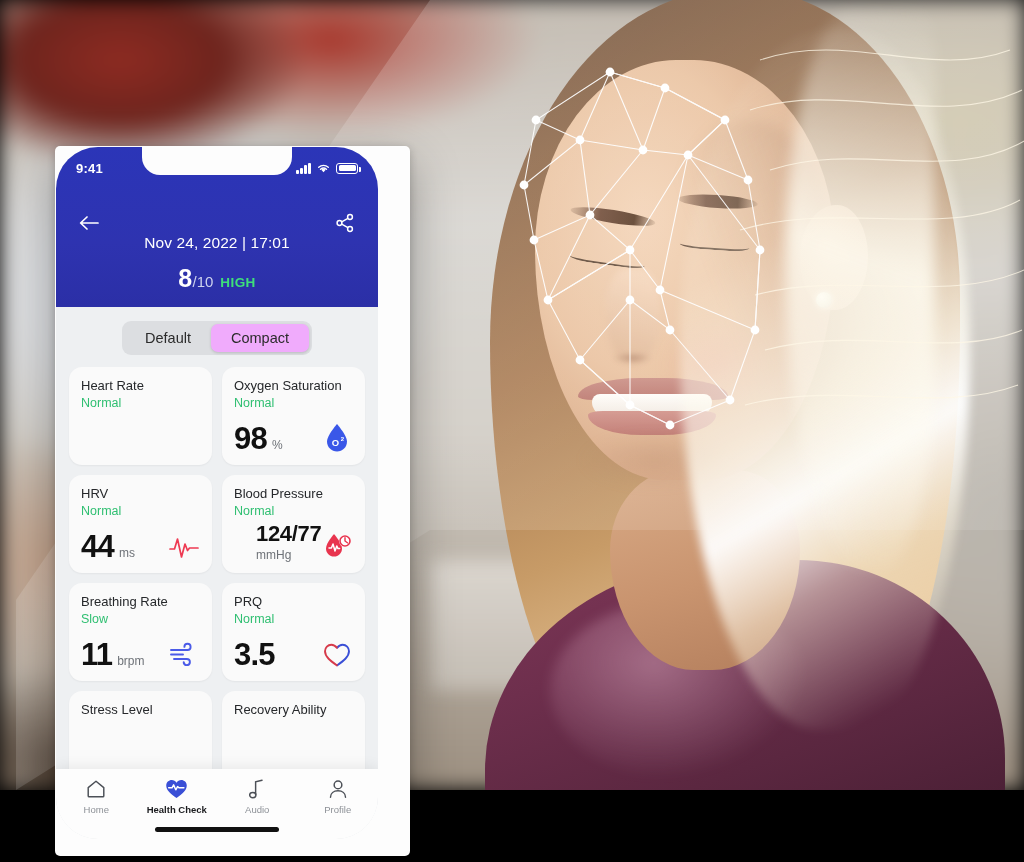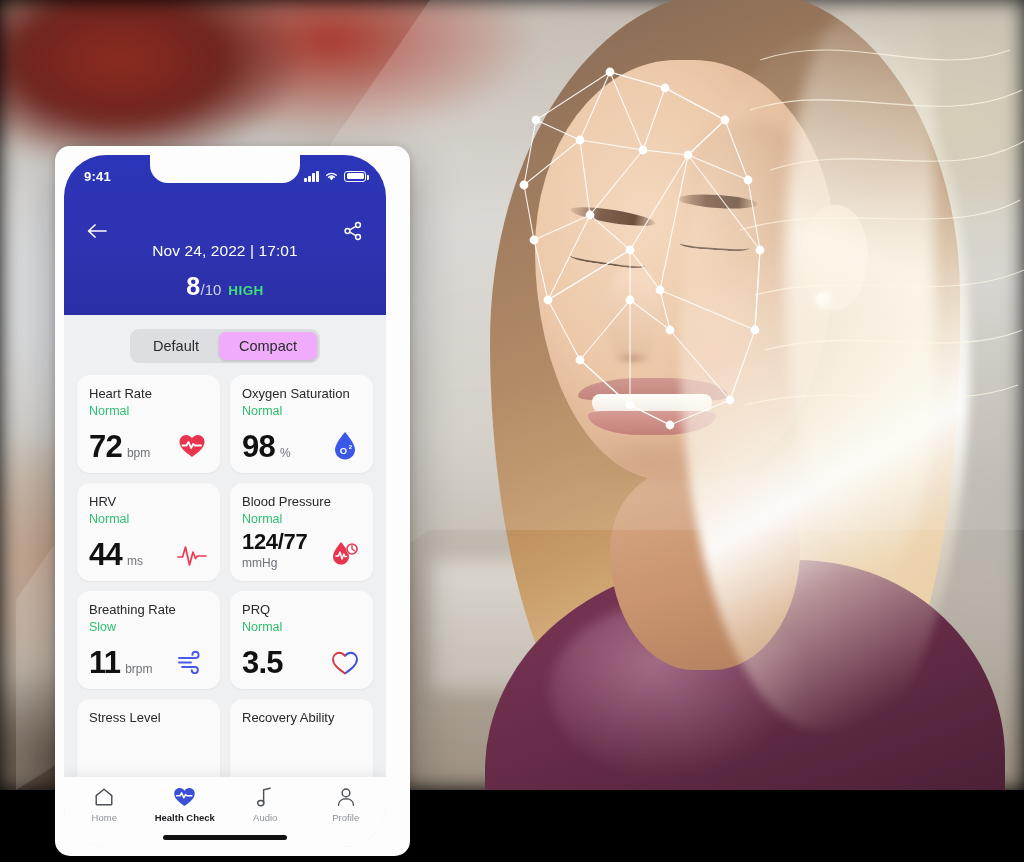--- a/index.html
+++ b/index.html
@@ -73,22 +73,22 @@
     background:linear-gradient(200deg,rgba(255,255,255,0),rgba(255,252,240,.85) 45%,rgba(255,255,255,0));filter:blur(7px);}
 
   
   .scan-pane{position:absolute;left:0;top:0;width:1024px;height:790px;
     clip-path:polygon(430px 0,1024px 0,1024px 530px,430px 530px,16px 790px,16px 600px);
     background:linear-gradient(135deg,rgba(255,255,255,.20),rgba(255,255,255,.07));}
 
   .mesh{position:absolute;left:430px;top:0;width:594px;height:790px;pointer-events:none;}
 
   
-  .phone{position:absolute;left:55px;top:146px;width:355px;height:710px;border-radius:15px;
-    background:#fdfdfd;box-shadow:0 18px 48px rgba(0,0,0,.34),0 2px 8px rgba(0,0,0,.2);padding:9px;box-sizing:border-box;}
+  .phone{position:absolute;left:55px;top:146px;width:355px;height:710px;border-radius:5px;
+    background:#fdfdfd;box-shadow:0 18px 48px rgba(0,0,0,.34),0 2px 8px rgba(0,0,0,.2);padding:1px;box-sizing:border-box;}
   .screen{position:relative;width:322px;height:692px;border-radius:42px;overflow:hidden;background:#eef0f2;}
   .notch{position:absolute;left:50%;transform:translateX(-50%);top:0;width:150px;height:28px;
     background:#fdfdfd;border-radius:0 0 18px 18px;z-index:6;}
 
   .header{position:relative;background:linear-gradient(180deg,#2b35b8 0%,#2e33b0 60%,#2b2fa6 100%);
     padding:6px 0 14px;color:#fff;}
   .statusbar{display:flex;justify-content:space-between;align-items:center;padding:4px 20px 0;height:22px;}
   .sb-time{font-size:13px;font-weight:700;letter-spacing:.2px;}
   .sb-icons{display:flex;align-items:center;gap:5px;}
   .bars{display:flex;align-items:flex-end;gap:1.5px;height:11px;}
@@ -116,21 +116,21 @@
   .grid{display:grid;grid-template-columns:1fr 1fr;gap:10px;padding:4px 13px 0;}
   .card{background:#fafafa;border-radius:13px;padding:11px 12px 12px;height:98px;box-sizing:border-box;
     position:relative;box-shadow:0 1px 2px rgba(0,0,0,.05);}
   .card .t{font-size:13px;color:#26282b;line-height:1.2;}
   .card .s{font-size:12.5px;color:#2fbf71;margin-top:2px;}
   .valrow{position:absolute;left:12px;right:12px;bottom:11px;display:flex;align-items:flex-end;justify-content:space-between;}
   .valbox{display:flex;align-items:baseline;}
   .val{font-size:31px;font-weight:700;color:#111;letter-spacing:-.8px;line-height:1;}
   .val.sm{font-size:22px;letter-spacing:-.3px;}
   .unit{font-size:12px;color:#6e7278;margin-left:5px;}
-  .stacked{display:flex;flex-direction:column;}
+  .stacked{display:flex;flex-direction:column;margin-left:22px;}
   .stacked .unit{margin-left:0;margin-top:3px;}
   .ico{width:32px;height:32px;display:flex;align-items:center;justify-content:center;flex:none;}
 
   .tabbar{position:absolute;left:0;bottom:0;width:100%;height:70px;background:#fdfdfd;
     display:flex;align-items:flex-start;padding-top:9px;box-sizing:border-box;
     box-shadow:0 -3px 12px rgba(0,0,0,.07);z-index:5;}
   .tab{flex:1;display:flex;flex-direction:column;align-items:center;gap:4px;cursor:pointer;}
   .tab span{font-size:9.5px;color:#8d9197;}
   .tab.on span{color:#1b1c1f;font-weight:700;}
   .homebar{position:absolute;left:50%;transform:translateX(-50%);bottom:7px;width:124px;height:5px;
@@ -284,32 +284,20 @@
             <div>Default</div>
             <div class="on">Compact</div>
           </div>
         </div>
 
         <div class="grid">
 
           <div class="card">
             <div class="t">Heart Rate</div>
             <div class="s">Normal</div>
-            <div class="valrow">
-              <div class="valbox">
-                <span class="val">72</span>
-                <span class="unit">bpm</span>
-              </div>
-              <span class="ico">
-                <svg width="28" height="26" viewBox="0 0 28 26">
-                  <path d="M14 24C7 19 1.5 14.6 1.5 8.8 1.5 4.8 4.6 2 8.2 2c2.4 0 4.5 1.3 5.8 3.3C15.3 3.3 17.4 2 19.8 2c3.6 0 6.7 2.8 6.7 6.8C26.5 14.6 21 19 14 24Z" fill="#e8344e"></path>
-                  <path d="M4.5 12.5h4l2-3.5 2.6 6 2.2-4 1.7 1.5h6" stroke="#fff" stroke-width="1.8" fill="none" stroke-linecap="round" stroke-linejoin="round"></path>
-                </svg>
-              </span>
-            </div>
           </div>
 
           <div class="card">
             <div class="t">Oxygen Saturation</div>
             <div class="s">Normal</div>
             <div class="valrow">
               <div class="valbox">
                 <span class="val">98</span>
                 <span class="unit">%</span>
               </div>

